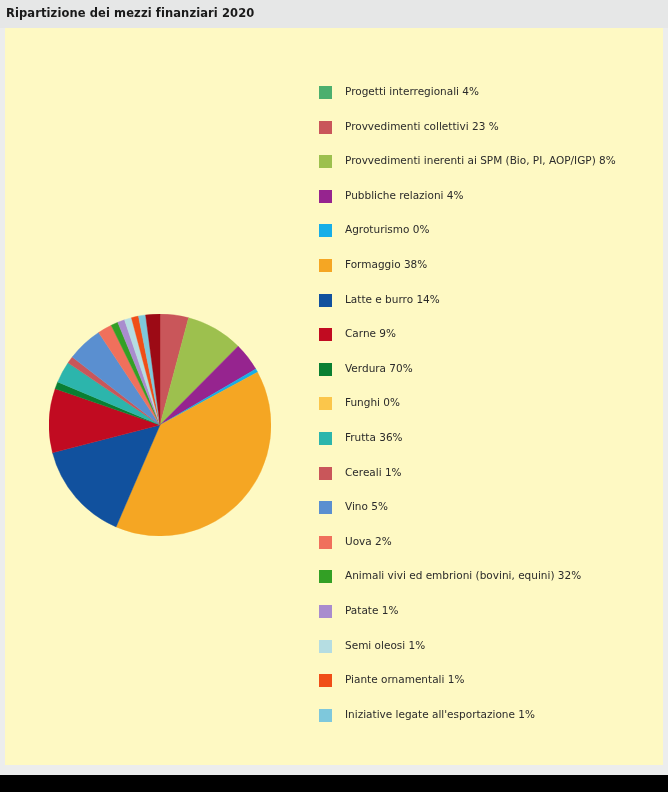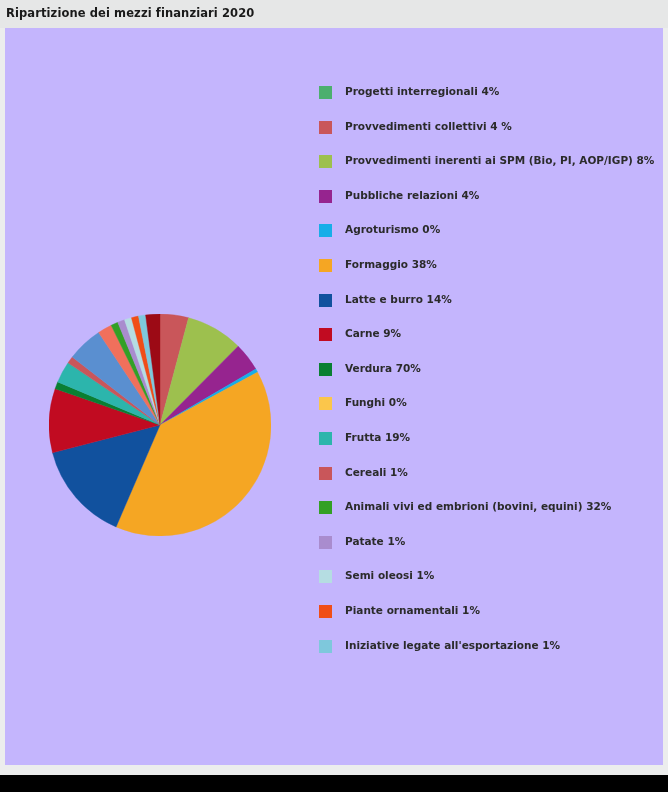--- a/index.html
+++ b/index.html
@@ -37,22 +37,21 @@
     letter-spacing: 0.1px;
     white-space: nowrap;
   }
   
   #panel {
     position: absolute;
     left: 5px;
     top: 28px;
     width: 658px;
     height: 737px;
-    background: #c4b5fd;
-    font-weight: bold;
+    background: #fef9c3;
   }
   
   #bottom-band {
     position: absolute;
     left: 0;
     top: 775px;
     width: 668px;
     height: 17px;
     background: #000000;
   }
@@ -132,21 +131,21 @@
       </svg>
     </div>
 
     <div id="legend">
         <div class="legend-row">
           <span class="legend-swatch" style="background: rgb(76, 175, 110);"></span>
           <span class="legend-label">Progetti interregionali 4%</span>
         </div>
         <div class="legend-row">
           <span class="legend-swatch" style="background: rgb(201, 86, 90);"></span>
-          <span class="legend-label">Provvedimenti collettivi 4 %</span>
+          <span class="legend-label">Provvedimenti collettivi 23 %</span>
         </div>
         <div class="legend-row">
           <span class="legend-swatch" style="background: rgb(157, 192, 78);"></span>
           <span class="legend-label">Provvedimenti inerenti ai SPM (Bio, PI, AOP/IGP) 8%</span>
         </div>
         <div class="legend-row">
           <span class="legend-swatch" style="background: rgb(150, 36, 143);"></span>
           <span class="legend-label">Pubbliche relazioni 4%</span>
         </div>
         <div class="legend-row">
@@ -168,27 +167,35 @@
         <div class="legend-row">
           <span class="legend-swatch" style="background: rgb(10, 127, 50);"></span>
           <span class="legend-label">Verdura 70%</span>
         </div>
         <div class="legend-row">
           <span class="legend-swatch" style="background: rgb(251, 198, 75);"></span>
           <span class="legend-label">Funghi 0%</span>
         </div>
         <div class="legend-row">
           <span class="legend-swatch" style="background: rgb(44, 181, 172);"></span>
-          <span class="legend-label">Frutta 19%</span>
+          <span class="legend-label">Frutta 36%</span>
         </div>
         <div class="legend-row">
           <span class="legend-swatch" style="background: rgb(201, 86, 90);"></span>
           <span class="legend-label">Cereali 1%</span>
         </div>
         <div class="legend-row">
+          <span class="legend-swatch" style="background: rgb(90, 143, 208);"></span>
+          <span class="legend-label">Vino 5%</span>
+        </div>
+        <div class="legend-row">
+          <span class="legend-swatch" style="background: rgb(240, 112, 92);"></span>
+          <span class="legend-label">Uova 2%</span>
+        </div>
+        <div class="legend-row">
           <span class="legend-swatch" style="background: rgb(51, 160, 37);"></span>
           <span class="legend-label">Animali vivi ed embrioni (bovini, equini) 32%</span>
         </div>
         <div class="legend-row">
           <span class="legend-swatch" style="background: rgb(169, 140, 206);"></span>
           <span class="legend-label">Patate 1%</span>
         </div>
         <div class="legend-row">
           <span class="legend-swatch" style="background: rgb(181, 221, 226);"></span>
           <span class="legend-label">Semi oleosi 1%</span>

